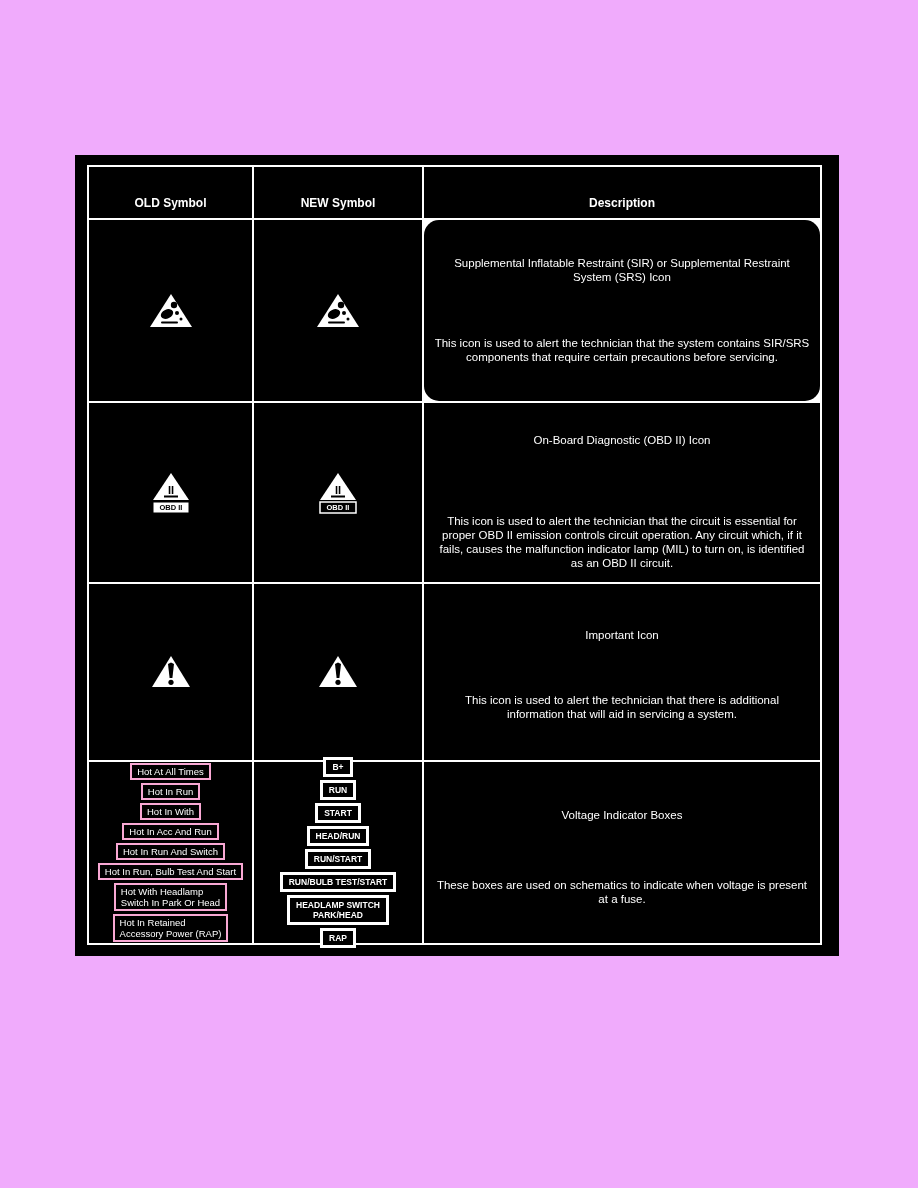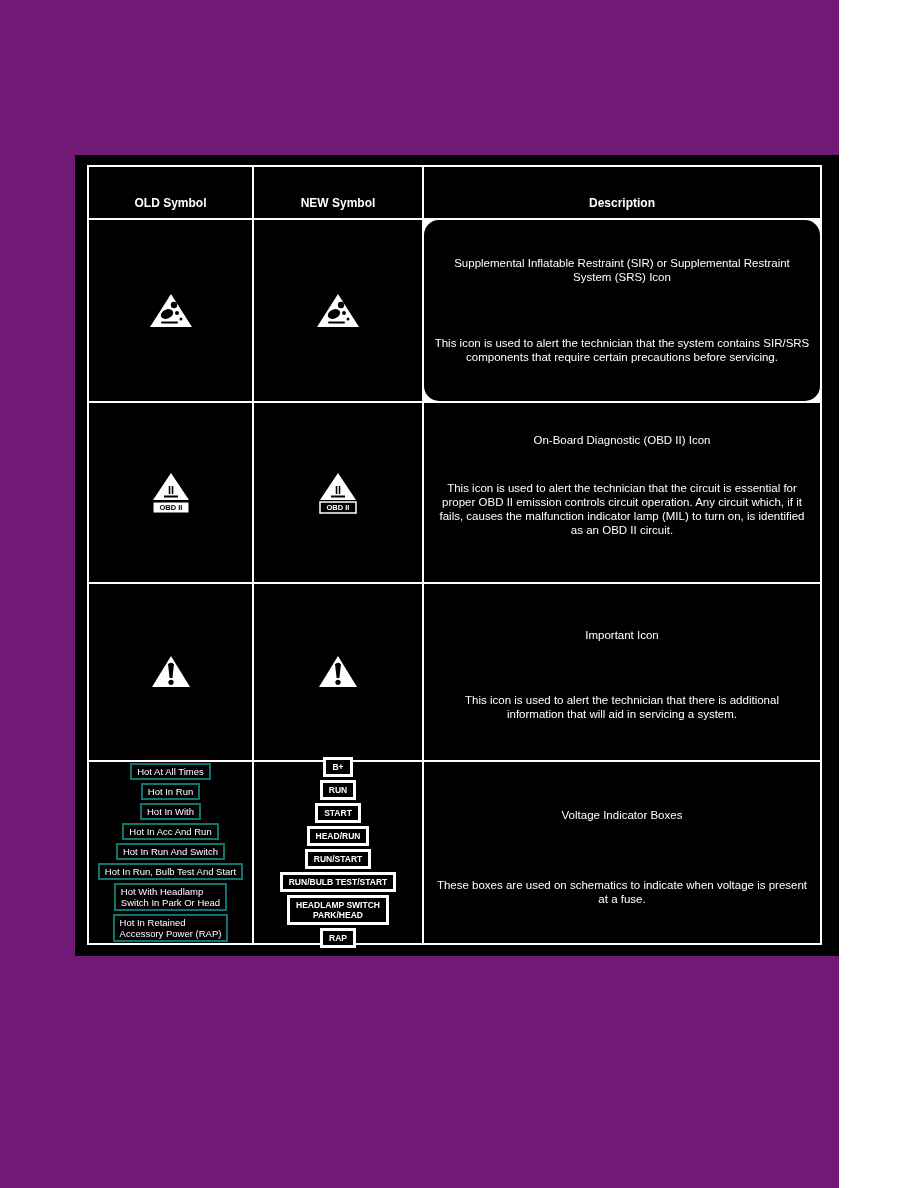--- a/index.html
+++ b/index.html
@@ -1,18 +1,18 @@
 <!DOCTYPE html>
 <html><head>
 <meta charset="utf-8">
 <style>
   html,body { margin:0; padding:0; }
   .screen {
-    position:relative; width:839px; height:1188px;
-    background:#701a75; overflow:hidden;
+    position:relative; width:918px; height:1188px;
+    background:#f0abfc; overflow:hidden;
     font-family:"Liberation Sans", sans-serif;
   }
   .panel {
     position:absolute; left:75px; top:155px;
     width:764px; height:801px; background:#000000;
   }
   .tbl {
     position:absolute; left:12px; top:10px;
     background:#ffffff;
     display:grid;
@@ -24,31 +24,31 @@
   .hcell {
     display:flex; align-items:flex-end; justify-content:center;
     padding-bottom:8px; font-weight:bold; font-size:12px;
   }
   .sym { display:flex; align-items:center; justify-content:center; }
   .desc {
     display:flex; flex-direction:column; align-items:center;
     text-align:center; font-size:11.5px; line-height:14px; padding:0 10px;
   }
   .desc-r1 { padding-top:36px;border-radius:15px; } .desc-r1 .title { margin-bottom:52px; max-width:382px; }
-  .desc-r2 { padding-top:30px; } .desc-r2 .title { margin-bottom:34px; }
+  .desc-r2 { padding-top:30px; } .desc-r2 .title { margin-bottom:67px; }
   .desc-r3 { padding-top:44px; } .desc-r3 .title { margin-bottom:51px; }
   .desc-r4 { padding-top:46px; } .desc-r4 .title { margin-bottom:56px; }
   .desc-r1 .body { max-width:380px; }
   .desc-r2 .body { max-width:382px; }
   .desc-r3 .body { max-width:350px; }
   .desc-r4 .body { max-width:396px; }
   
   .vstack { display:flex; flex-direction:column; align-items:center; gap:3px; }
   .obox {
-    border:2px solid #0f766e; background:#000000; color:#ffffff;
+    border:2px solid #f9a8d4; background:#000000; color:#ffffff;
     font-size:9.5px; line-height:11px; padding:1px 5px;
     white-space:nowrap; text-align:center;
   }
   .obox.ta-l { text-align:left; }
   .obox .ln { display:block; }
   
   .nbox { background:#ffffff; padding:3px; }
   .nbox-in {
     background:#000000; color:#ffffff; font-weight:bold;
     font-size:8.5px; line-height:10px; padding:2px 6px;

